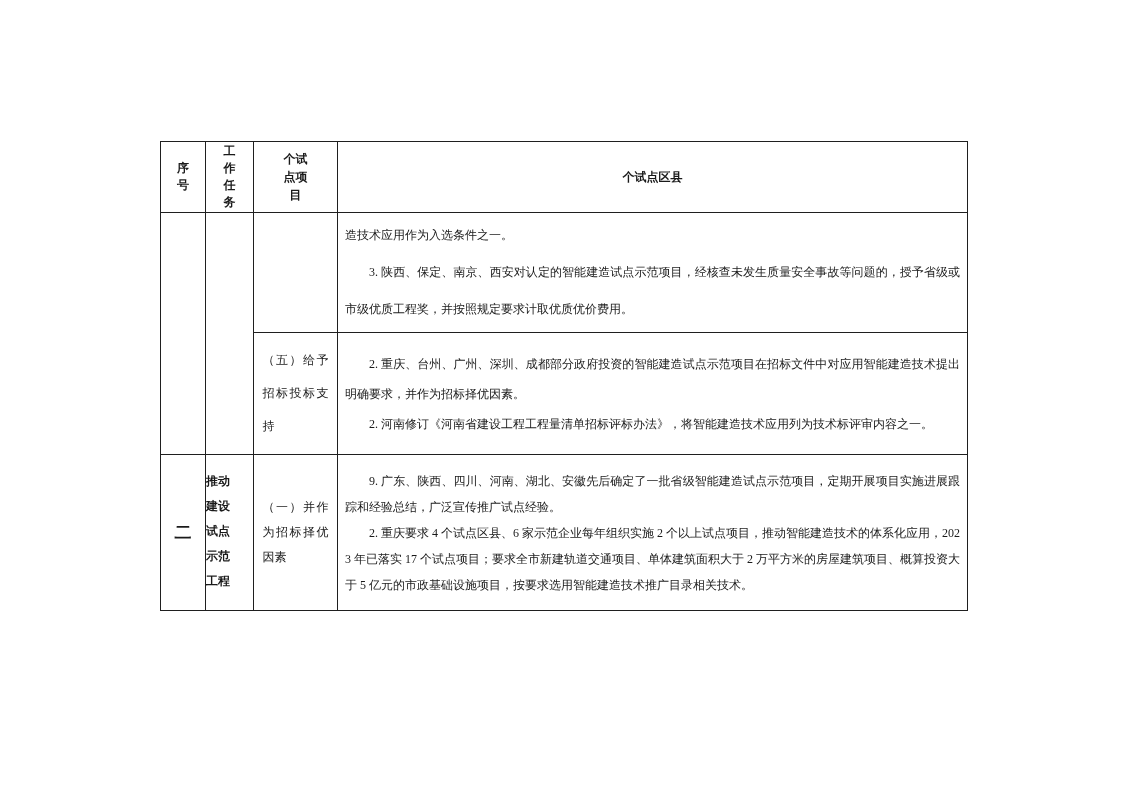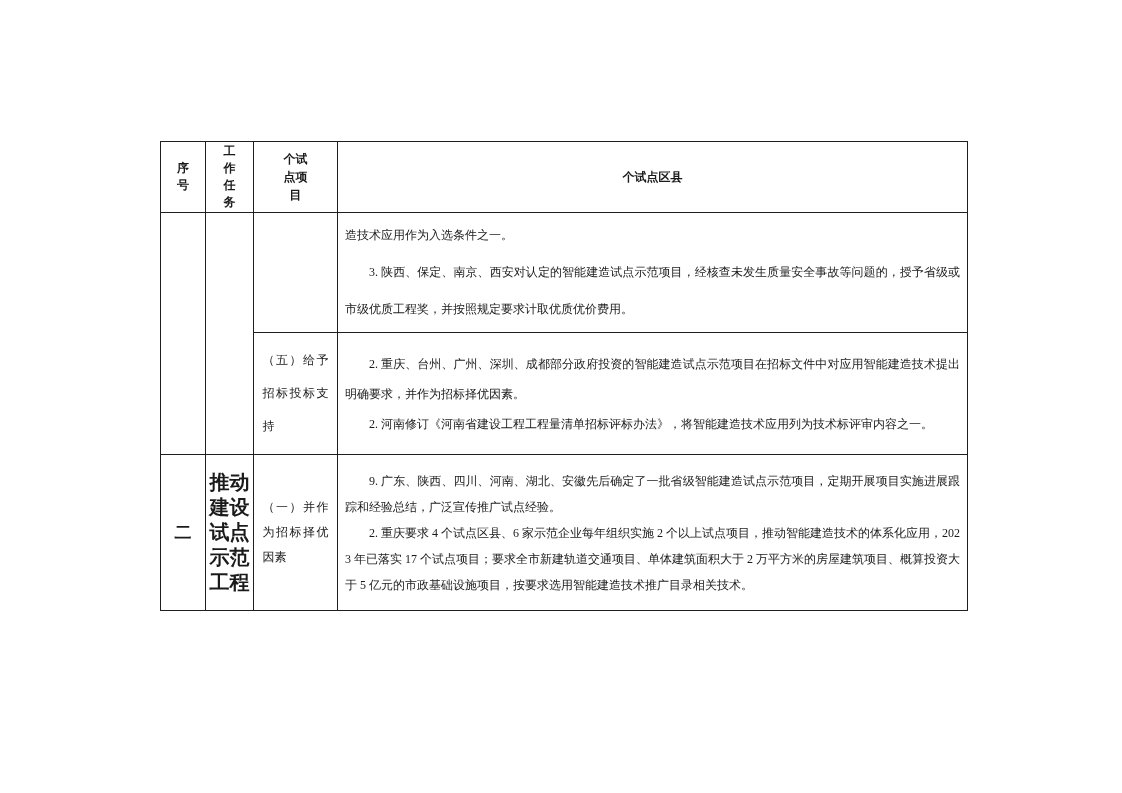--- a/index.html
+++ b/index.html
@@ -39,23 +39,22 @@
   .stack-two    { display: inline-block; width: 2.1em;  line-height: 18px; word-break: break-all; }
   
   td.seq-cell {
     font-weight: bold;
     font-size: 17px;
     text-align: center;
     font-family: "Liberation Sans", "DejaVu Sans", sans-serif;
   }
   td.task-cell {
     font-weight: bold;
-    font-size: 20px;
-    text-align: center;
-    font-family: Liberation Serif, serif;
+    font-size: 12px;
+    font-family: Liberation Mono, monospace;
   }
   td.task-cell .stack-two { line-height: 25px; }
   
   td.measure-cell {
     font-size: 12px;
     text-align: justify;
     vertical-align: middle;
   }
   td.measure-cell .measure-inner {
     display: block;

